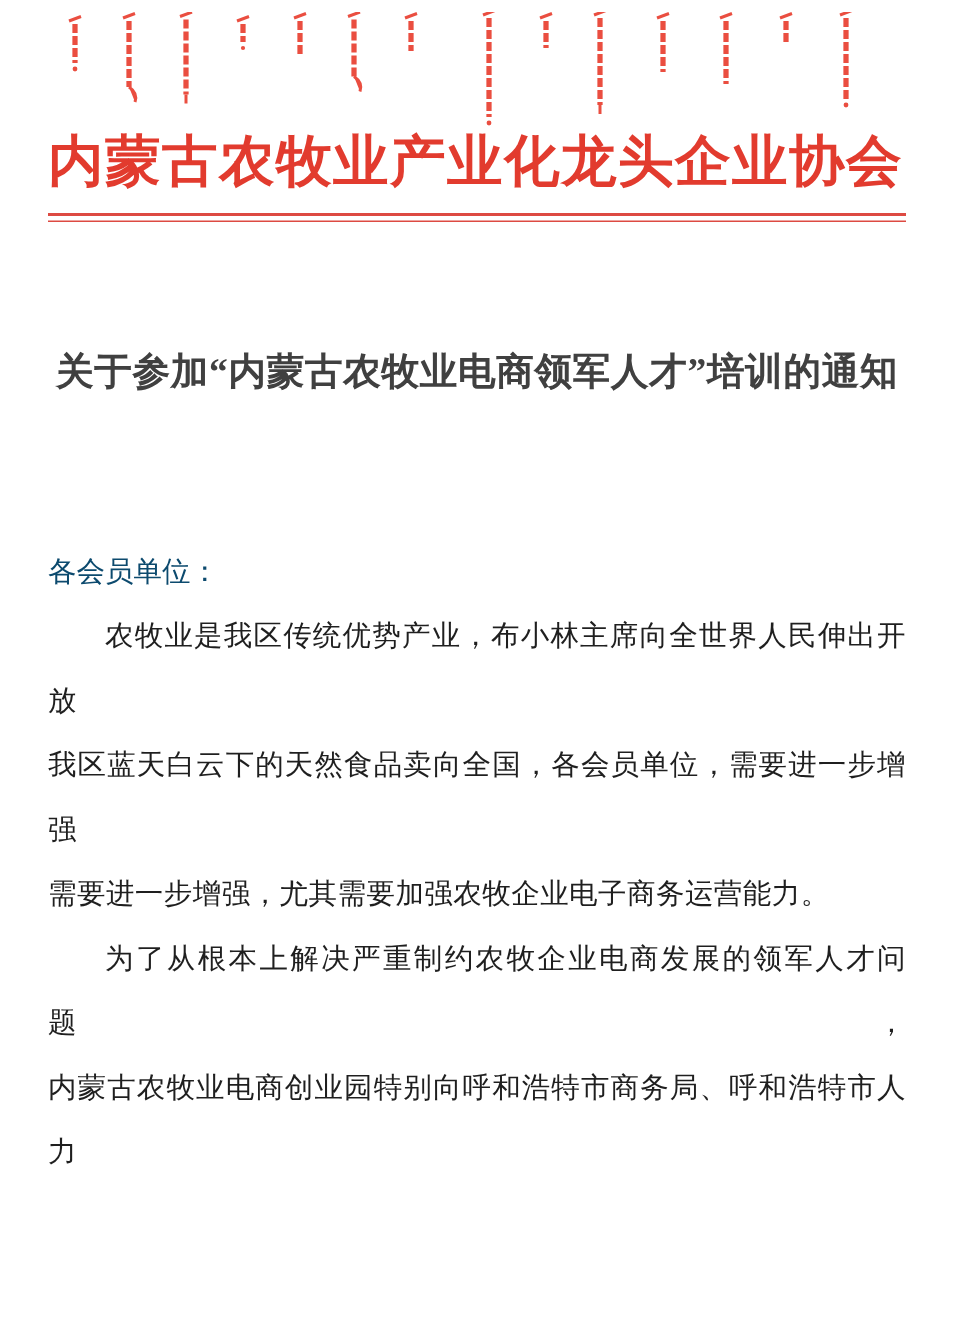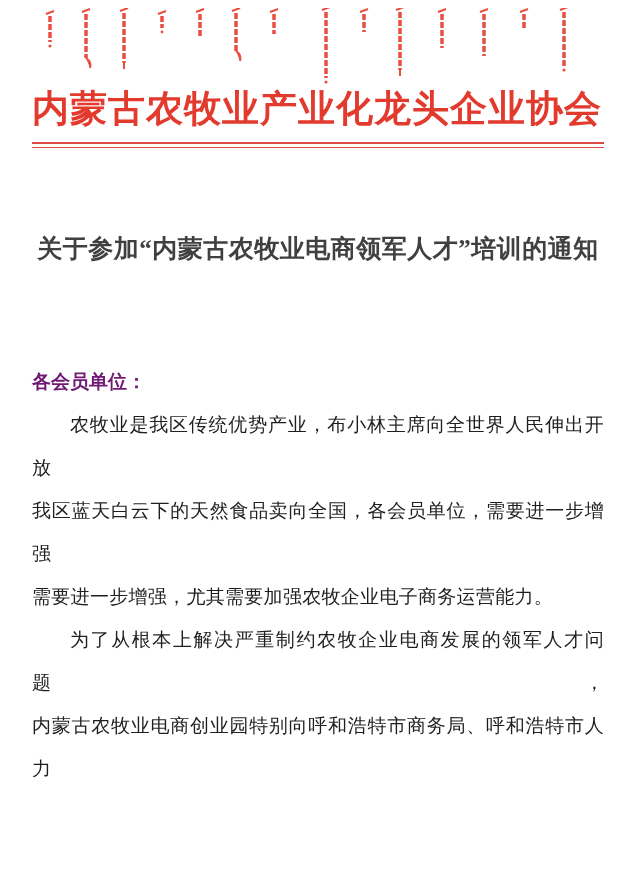--- a/index.html
+++ b/index.html
@@ -46,23 +46,23 @@
     font-weight: 700;
     line-height: 30px;
     letter-spacing: 0.5px;
     text-align: center;
     color: #404040;
     white-space: nowrap;
   }
   .salutation {
     margin: 96px 0 0 0;
     font-size: 19px;
-    font-weight: 700;
+    font-weight: 400;
     line-height: 43px;
-    color: #701a75;
+    color: #0c4a6e;
   }
   .paragraph { margin: 0; }
   .line {
     font-size: 19px;
     line-height: 43px;
     text-align: justify;
     text-align-last: justify;
     letter-spacing: 0.3px;
   }
   .line.first { text-indent: 2em; }

